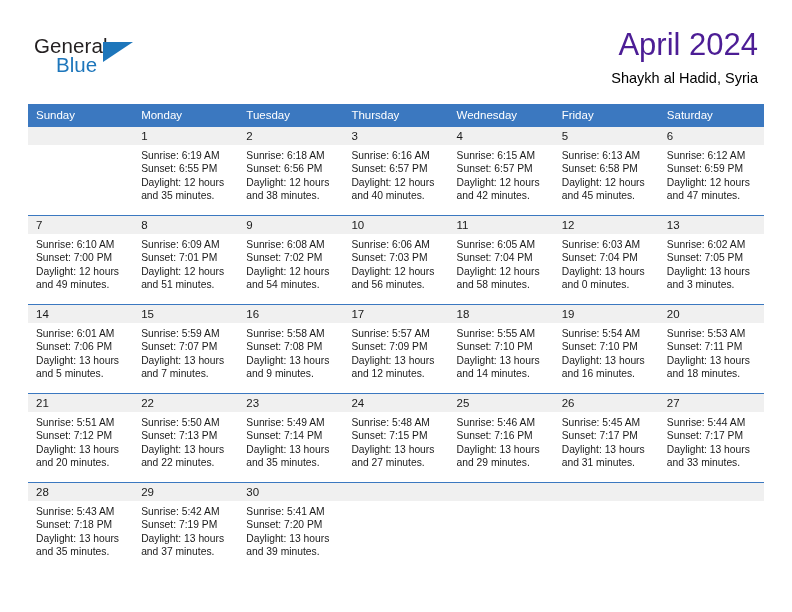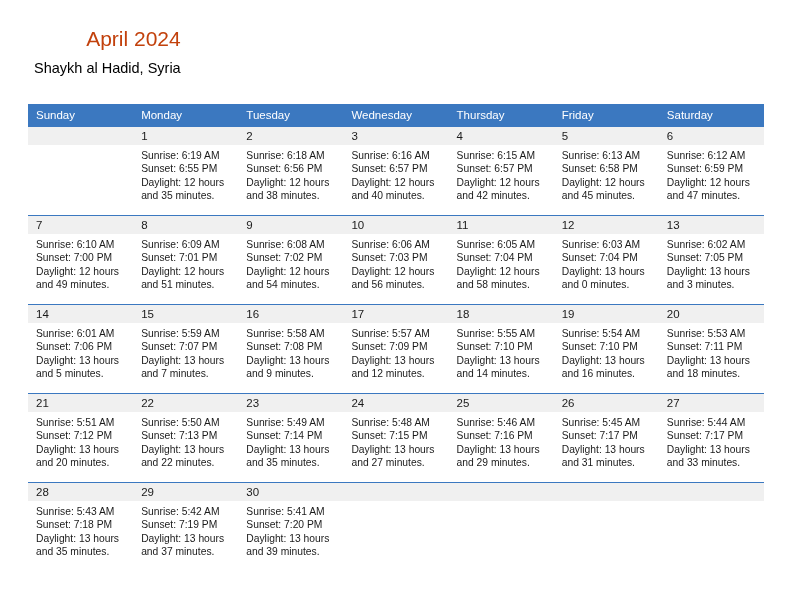--- a/index.html
+++ b/index.html
@@ -63,22 +63,22 @@
     width: 0; height: 0;
     border-left: 30px solid #1d76bb;
     border-bottom: 20px solid transparent;
   }
 
   .titleblock {
     text-align: right;
     padding-top: 0px;
   }
   .month-title {
-    font-size: 21px;
-    color: #c2410c;
+    font-size: 31px;
+    color: #4c1d95;
     line-height: 1.08;
     white-space: nowrap;
   }
   .location {
     font-size: 14.5px;
     color: #000000;
     margin-top: 9px;
     white-space: nowrap;
   }
 
@@ -147,36 +147,41 @@
   }
   .dayinfo div { white-space: nowrap; }
 </style>
 </head>
 <body>
 
 <div class="page">
 
   <div class="topbar">
 
+    <div class="logo">
+      <span class="logo-general">General</span>
+      <span class="logo-tri"></span>
+      <span class="logo-blue">Blue</span>
+    </div>
 
     <div class="titleblock">
       <div class="month-title">April 2024</div>
       <div class="location">Shaykh al Hadid, Syria</div>
     </div>
 
   </div>
 
   <div class="calendar">
 
     <div class="weekdays">
       <div class="weekday">Sunday</div>
       <div class="weekday">Monday</div>
       <div class="weekday">Tuesday</div>
+      <div class="weekday">Thursday</div>
       <div class="weekday">Wednesday</div>
-      <div class="weekday">Thursday</div>
       <div class="weekday">Friday</div>
       <div class="weekday">Saturday</div>
     </div>
 
     <div class="weekrow">
       <div class="weekgrid">
         <div class="numstrip"></div>
         <div class="daycell">
           <div class="daynum"></div>
           <div class="dayinfo">

